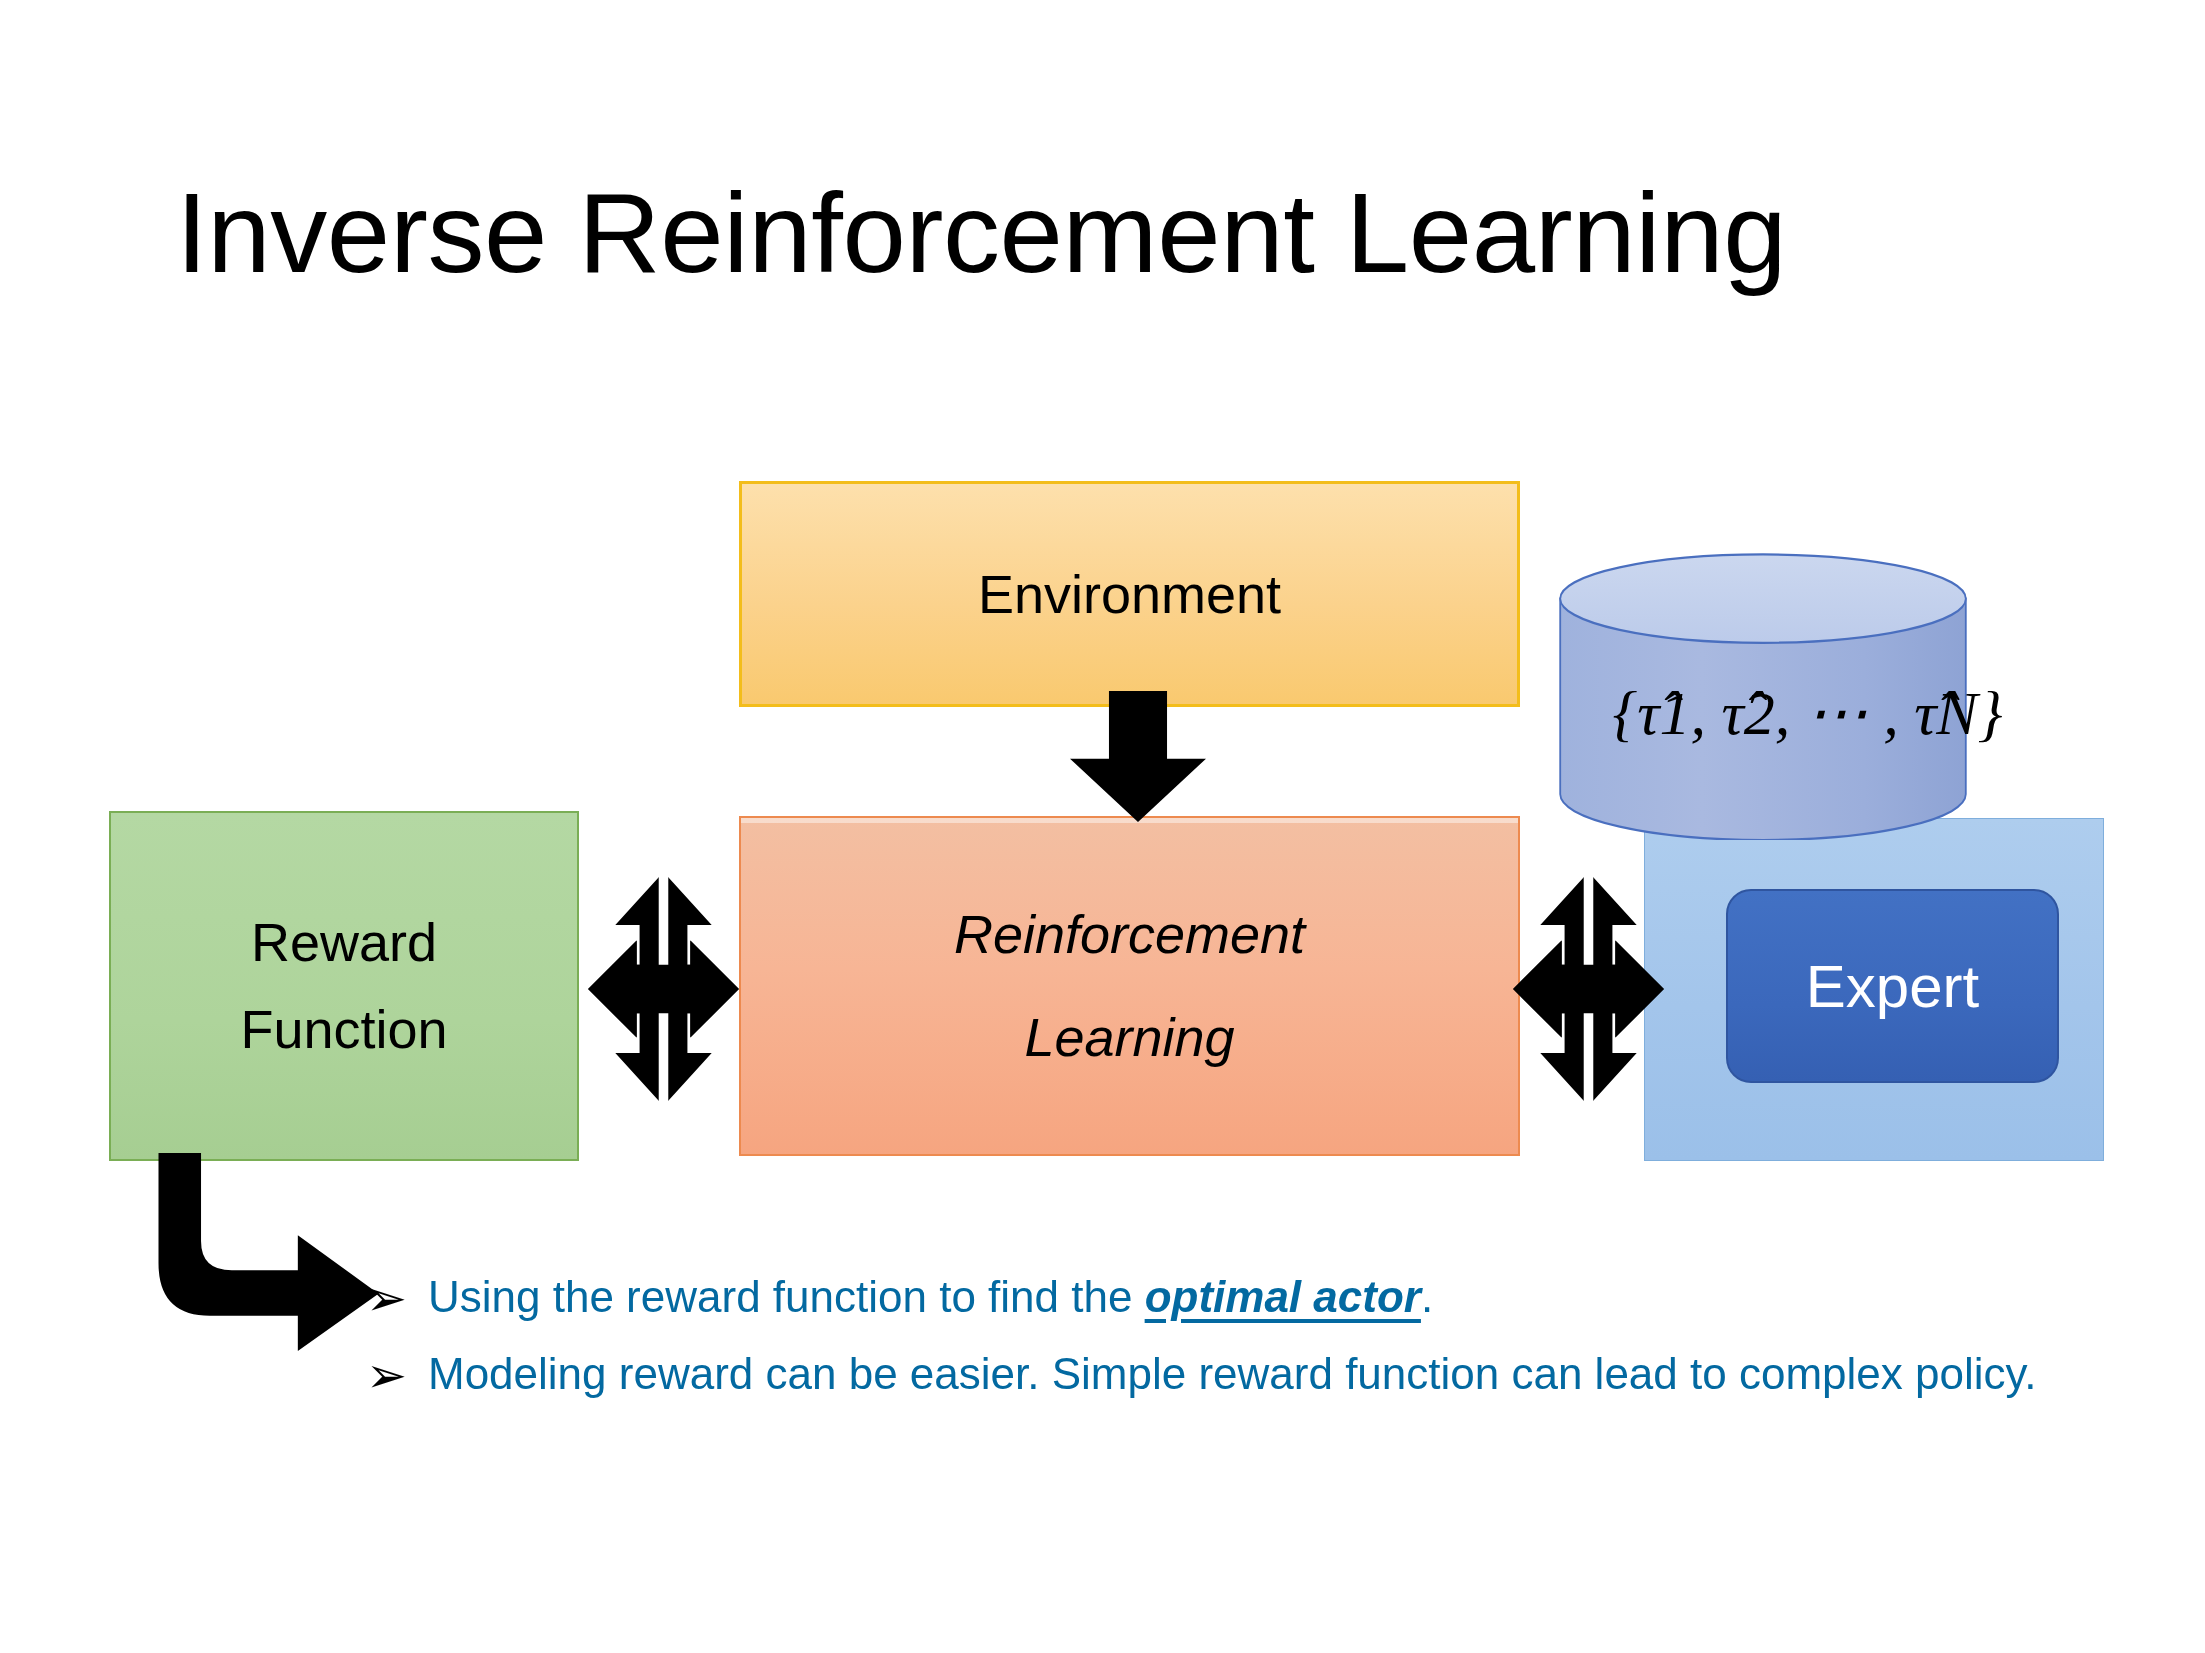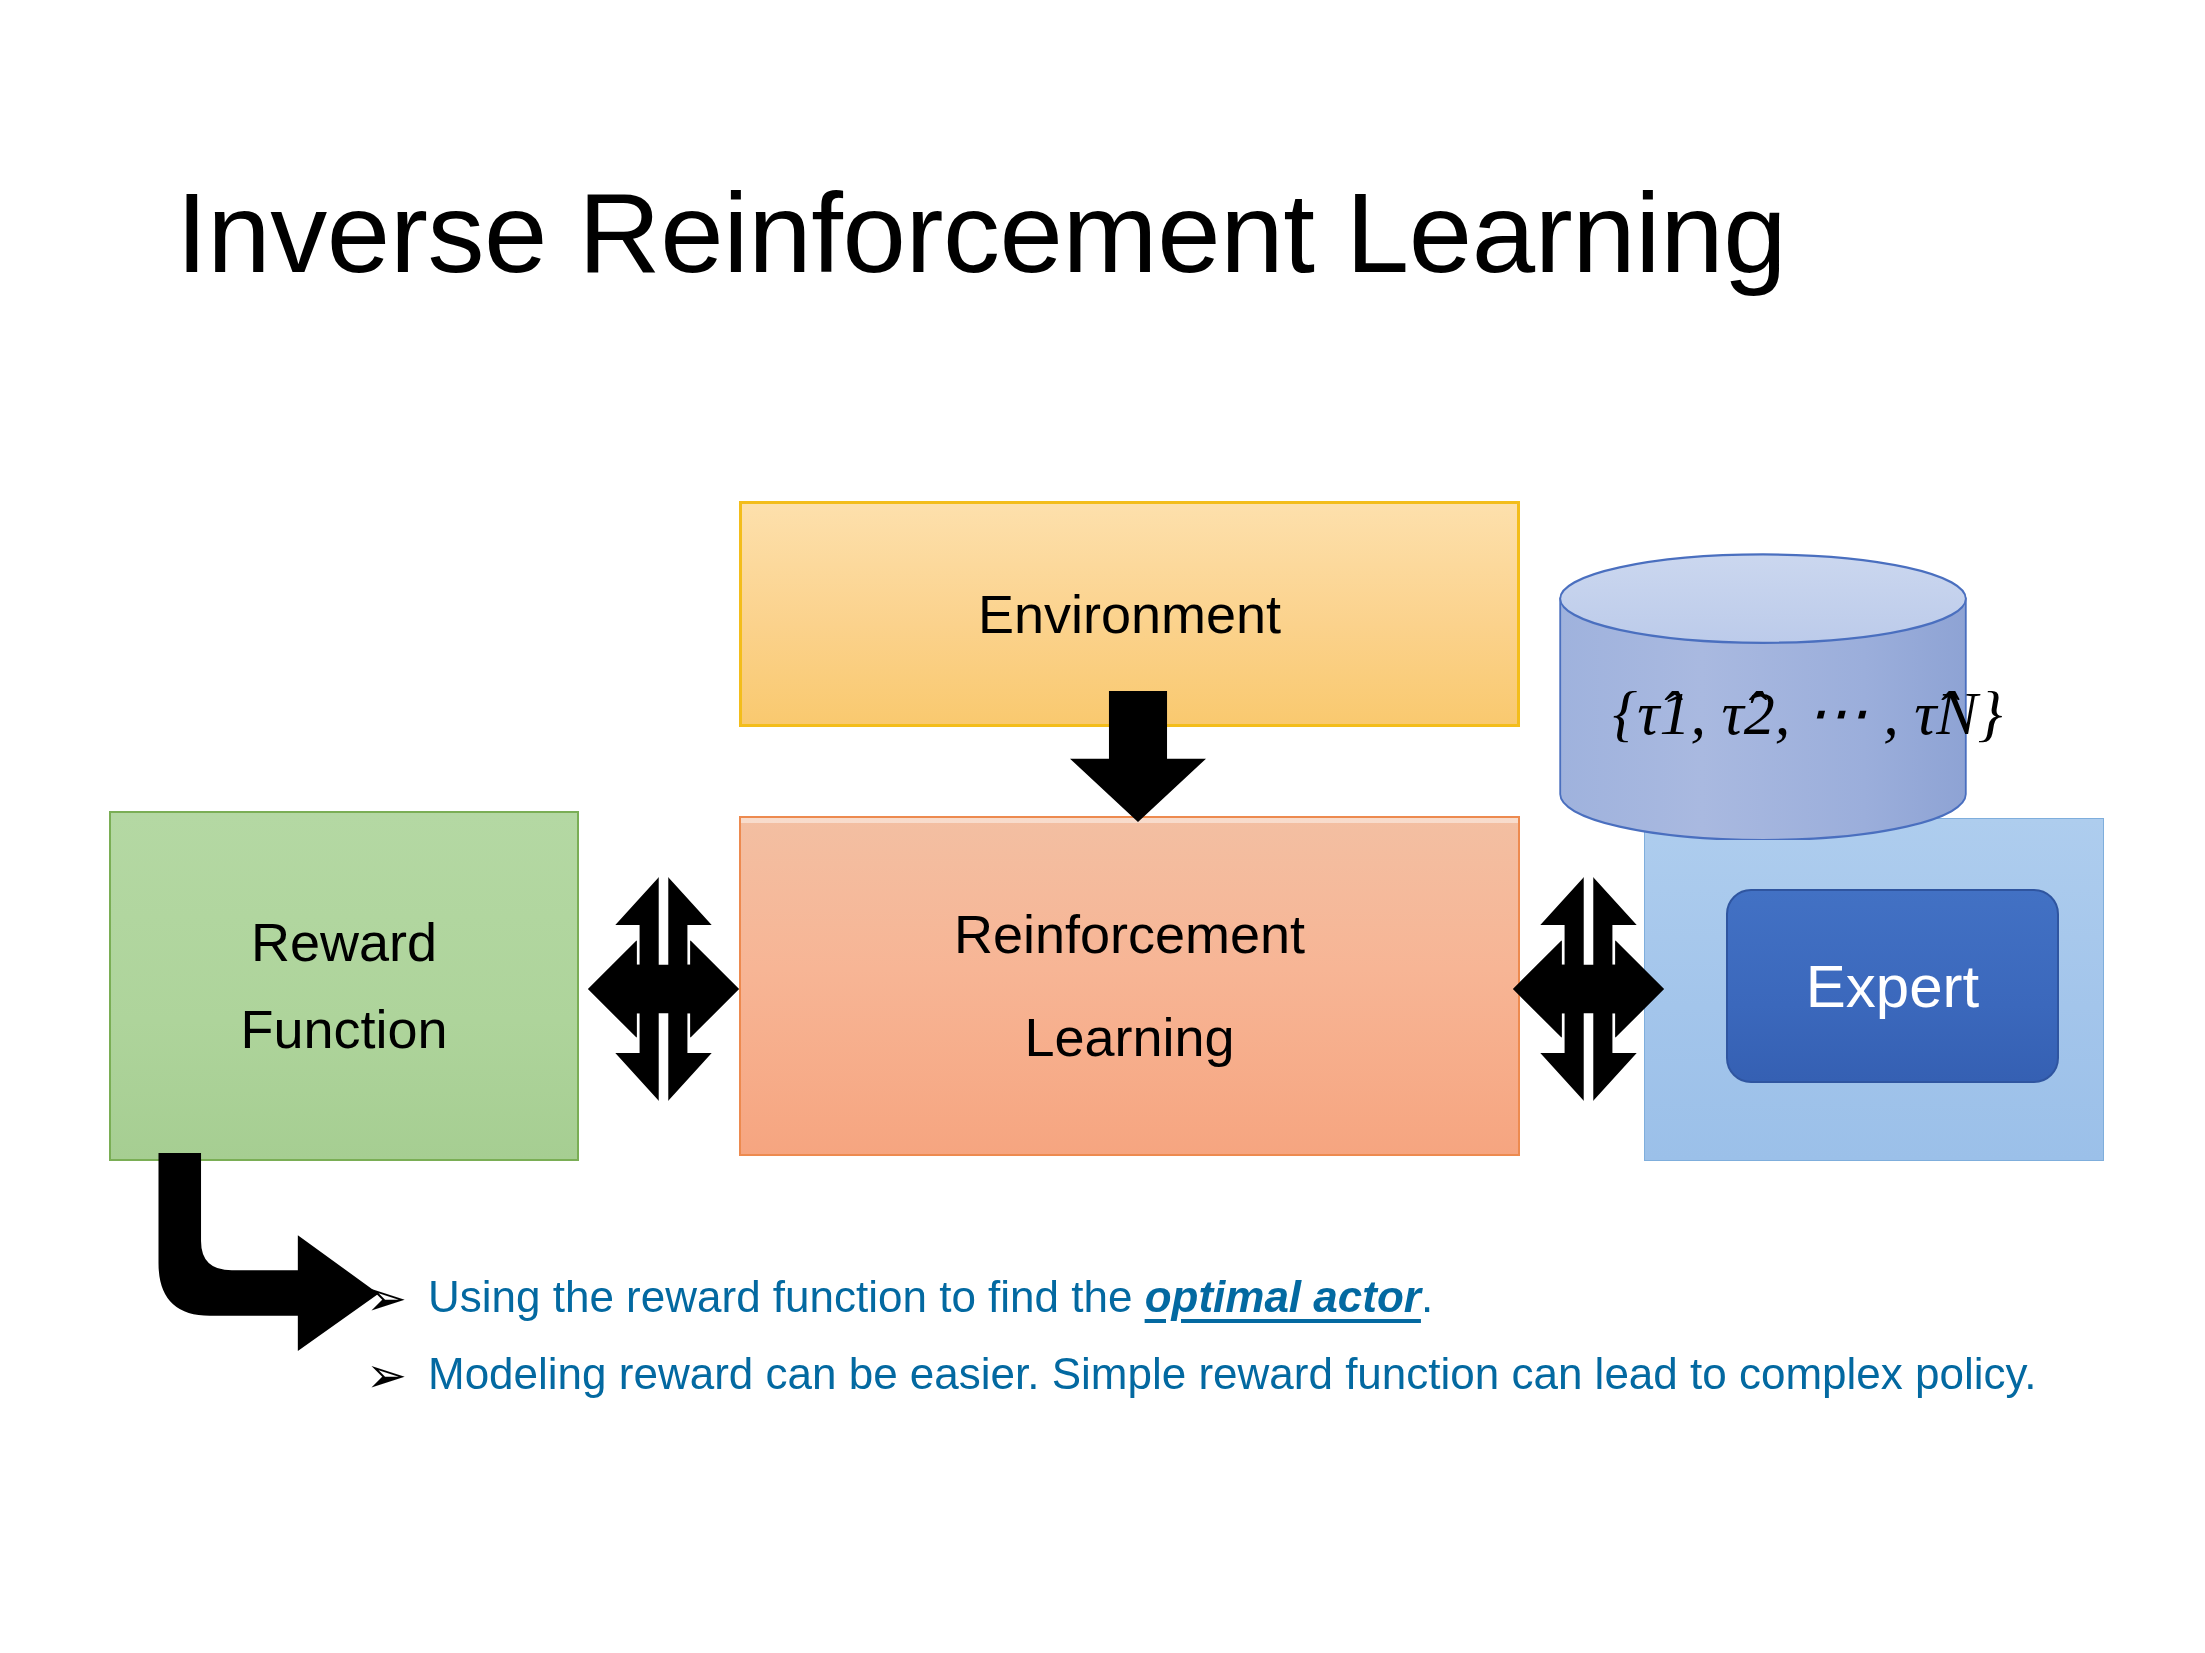--- a/index.html
+++ b/index.html
@@ -50,33 +50,32 @@
     color: #000000;
   }
 
   #box-environment {
     left: 739px;
     top: 481px;
     width: 781px;
     height: 226px;
     background: linear-gradient(180deg, #FDE0AC 0%, #FBD28C 55%, #F9C96F 100%);
     border: 3.7px solid #F3BD1B;
-    margin-top: 20px;
   }
 
   #box-reinforcement-learning {
     left: 739px;
     top: 816px;
     width: 781px;
     height: 340px;
     background: linear-gradient(180deg, #F3BFA2 0%, #F7B595 45%, #F6A580 100%);
     border: 2.9px solid #ED8A4F;
     box-shadow: inset 0 5.1px 0 0 rgba(255,255,255,0.45);
   }
-  #box-reinforcement-learning .box-label { line-height: 1.9; }
+  #box-reinforcement-learning .box-label { line-height: 1.9; font-style: italic; }
 
   #box-reward-function {
     left: 109px;
     top: 811px;
     width: 470px;
     height: 350px;
     background: linear-gradient(180deg, #B4D8A3 0%, #AED49B 60%, #A6CE92 100%);
     border: 2.2px solid #7AAE55;
   }
   #box-reward-function .box-label { line-height: 1.62; }

